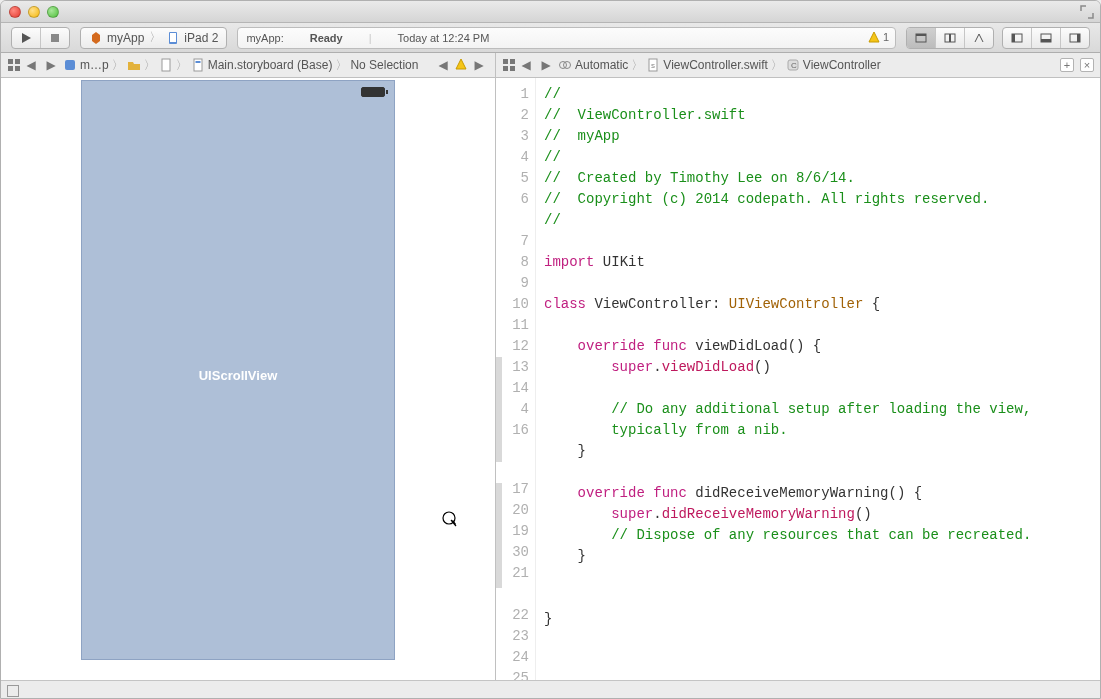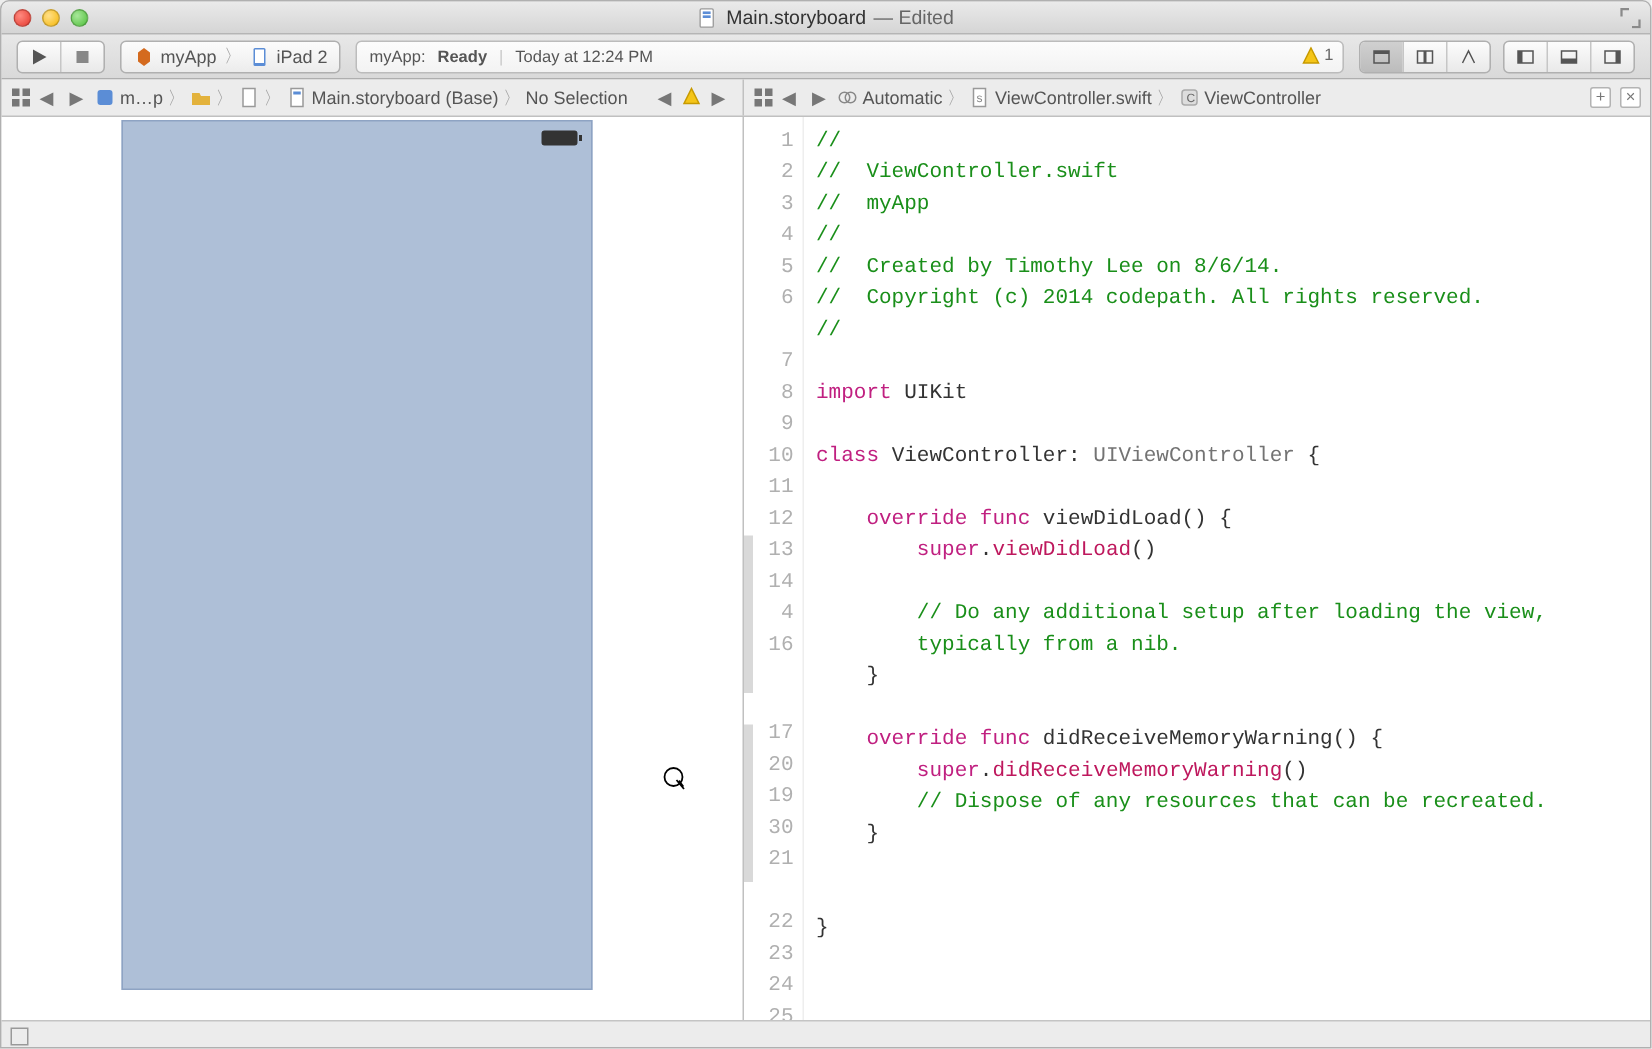--- a/index.html
+++ b/index.html
@@ -88,21 +88,21 @@
   }
   .app-icon-svg { width:14px; height:14px; }
   .activity {
     flex: 1;
     height: 22px;
     border:1px solid #bcbcbc;
     border-radius: 4px;
     background: linear-gradient(#fcfcfc,#f3f3f3);
     display:flex; align-items:center;
     padding: 0 8px;
-    gap: 8px;
+    gap: 26px;
     color:#555;
     position: relative;
   }
   .activity .split { color:#c9c9c9; }
   .activity .warn-badge {
     position:absolute; right:6px; top:3px;
     display:flex; align-items:center; gap:3px;
     font-size:11px; color:#666;
   }
   .warn-tri { color:#e2b100; }
@@ -204,21 +204,21 @@
   .code {
     flex:1;
     padding: 6px 8px 0 8px;
     white-space: pre;
     color:#333;
     overflow:hidden;
   }
   .c-cm { color:#1a8f1a; }
   .c-kw { color:#c02080; }
   .c-id { color:#333; }
-  .c-ty { color:#737373; }
+  .c-ty { color:#a16207; }
   .c-sp { color:#be185d; }
   .c-dot{ color:#333; }
   
   .statusbar-bot {
     height:20px;
     border-top:1px solid #c4c4c4;
     background:#ececec;
     display:flex;
     align-items:center;
     padding:0 6px;
@@ -227,29 +227,20 @@
   .jumpbar svg, .toolbar svg { flex-shrink:0;}
 </style>
 </head>
 <body>
 
 <div class="titlebar">
   <div class="traffic">
     <span class="tl-close"></span>
     <span class="tl-min"></span>
     <span class="tl-max"></span>
-  </div>
-  <div class="title-center">
-    <svg class="doc-icon-svg" viewBox="0 0 16 16">
-        <rect x="2" y="1" width="10" height="14" rx="1" fill="#fff" stroke="#999"></rect>
-        <rect x="4" y="3" width="6" height="2" fill="#5b8dd6"></rect>
-        <rect x="4" y="6" width="6" height="2" fill="#5b8dd6"></rect>
-      </svg>
-    <span>Main.storyboard</span>
-    <span style="color:#666;">— Edited</span>
   </div>
   <svg class="fs-icon" viewBox="0 0 14 14">
       <path d="M1 6V1h5M13 8v5H8" stroke="#8a8a8a" stroke-width="1.5" fill="none"></path>
     </svg>
 </div>
 
 <div class="toolbar">
   <div class="seg">
     <div>
         <svg viewBox="0 0 12 12">
@@ -421,20 +412,21 @@
     </div>
   </div>
 </div>
 
 <div class="main">
   <div class="pane-left">
     <div class="canvas"></div>
     <div class="statusbar">
       <div class="battery"></div>
     </div>
+    <div class="scroll-label">UIScrollView</div>
     <svg class="cursor" viewBox="0 0 18 18">
       <circle cx="8" cy="8" r="6" fill="none" stroke="#000" stroke-width="1.2"></circle>
       <path d="M10 10l5 6" stroke="#000" stroke-width="1.2" fill="none"></path>
       <path d="M11 11l3 4 1-1-3-4z" fill="#000"></path>
     </svg>
   </div>
 
   <div class="pane-right">
     <div class="gutter">
       <div>1</div>

